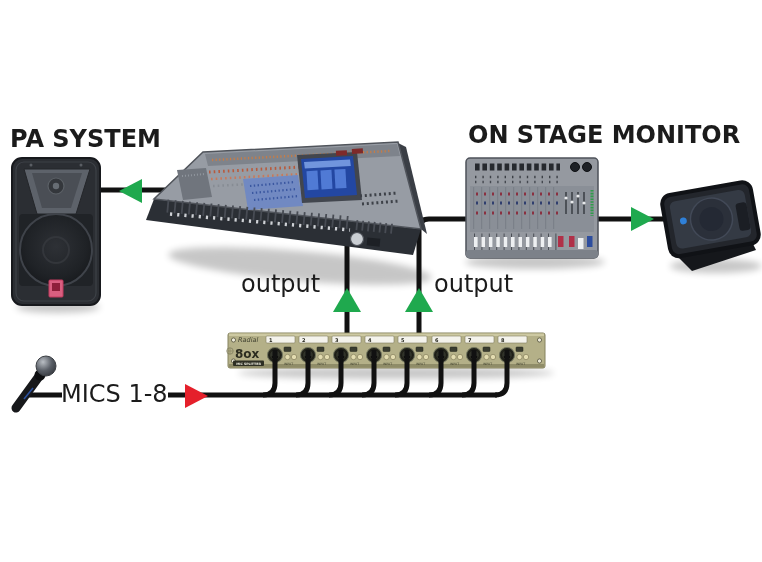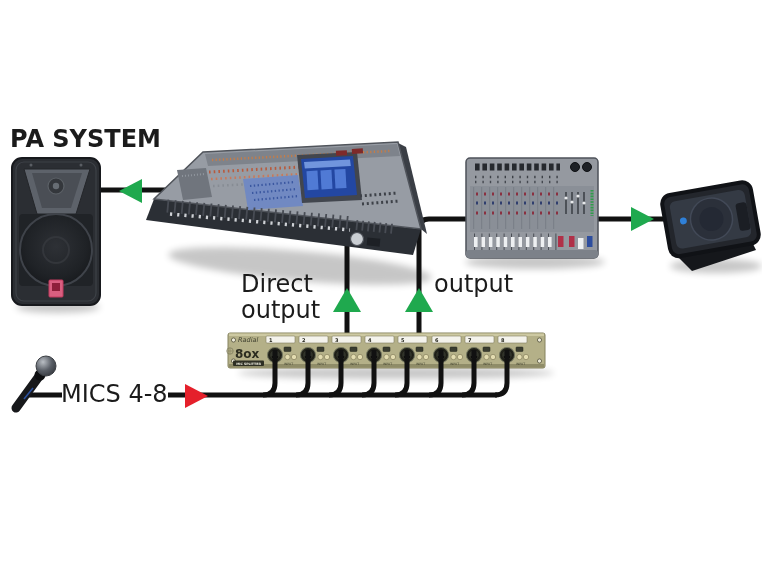--- a/index.html
+++ b/index.html
@@ -305,21 +305,21 @@
   <g>
     <polygon points="142,179 142,203 119,191" fill="#1fa94e"></polygon>
     <polygon points="333,312 361,312 347,288" fill="#1fa94e"></polygon>
     <polygon points="405,312 433,312 419,288" fill="#1fa94e"></polygon>
     <polygon points="631,207 631,231 654,219" fill="#1fa94e"></polygon>
     <polygon points="185,384 185,408 208,396" fill="#e5202b"></polygon>
   </g>
 </svg>
 
 <div class="lbl bold" style="left:10px;  top:126px;">PA SYSTEM</div>
+<div class="lbl bold" style="left:468px; top:122px;">ON STAGE MONITOR</div>
 <div class="lbl" style="left:241px; top:271px;">
-  <span>Direct</span>
   <span>output</span>
 </div>
 <div class="lbl" style="left:434px; top:271px;">
   <span>output</span>
 </div>
-<div class="lbl" style="left:61px; top:381px;">MICS 4-8</div>
+<div class="lbl" style="left:61px; top:381px;">MICS 1-8</div>
 </div>
 
 </body></html>

